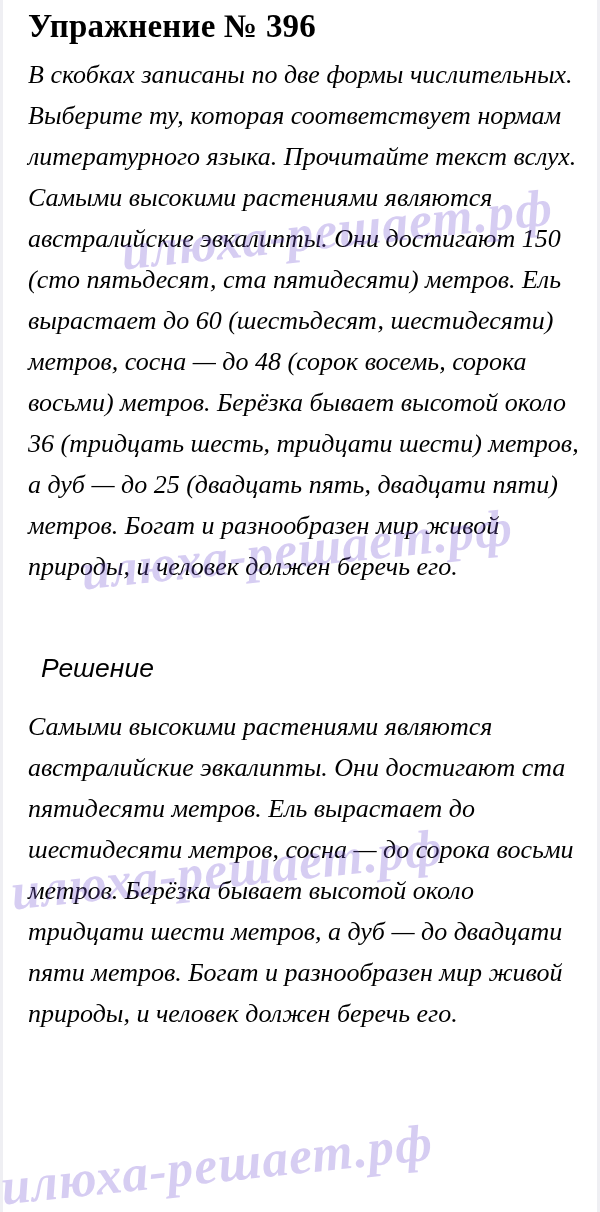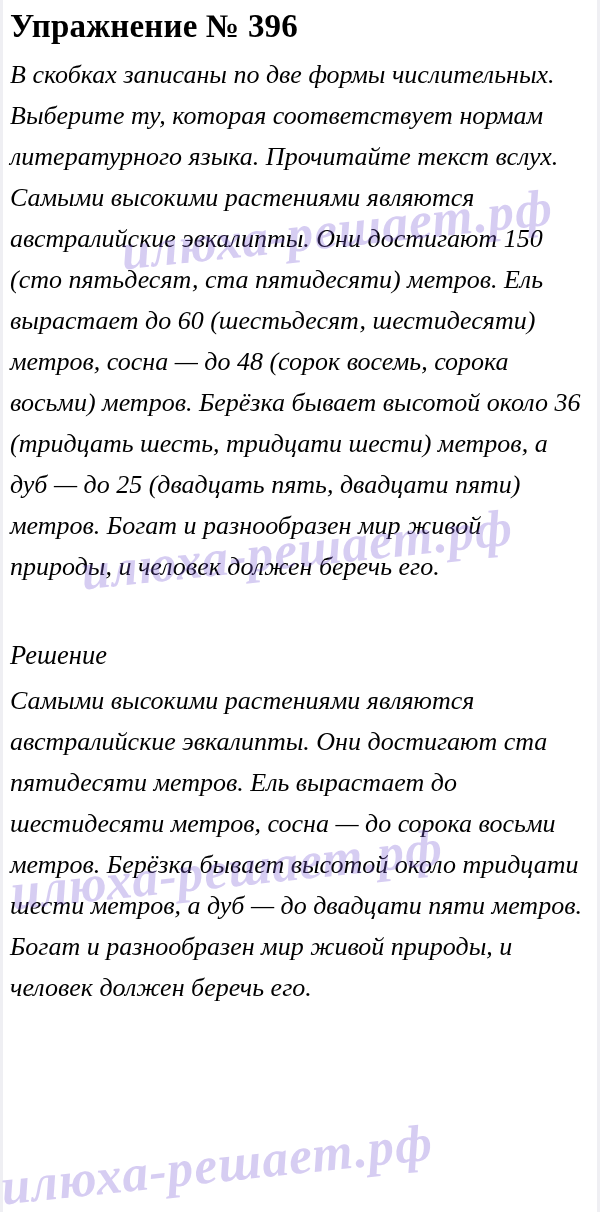--- a/index.html
+++ b/index.html
@@ -12,21 +12,21 @@
     background: #ffffff;
     font-family: "Liberation Serif", serif;
     overflow: hidden;
     position: relative;
   }
   .page {
     position: relative;
     width: 600px;
     height: 1212px;
     box-sizing: border-box;
-    padding: 6px 12px 0 10px;
+    padding: 6px 12px 0 28px;
     overflow: hidden;
   }
   .title {
     font-family: "Liberation Serif", serif;
     font-weight: bold;
     font-size: 33px;
     line-height: 40px;
     color: #000000;
     margin: 0 0 8px 0;
     letter-spacing: 0.2px;
@@ -40,26 +40,26 @@
     line-height: 41px;
     color: #000000;
     margin: 0;
     text-align: left;
   }
   .para {
     margin: 0;
     padding: 0;
   }
   .solution-label {
-    font-family: Liberation Serif, serif;
+    font-family: Liberation Sans, sans-serif;
     font-style: italic;
     font-size: 26.5px;
     line-height: 41px;
     color: #000000;
-    margin: 0;
+    margin: 13px;
   }
   .gap-big {
     height: 48px;
   }
   .gap-small {
     height: 4px;
   }
   
   .watermark {
     position: absolute;

